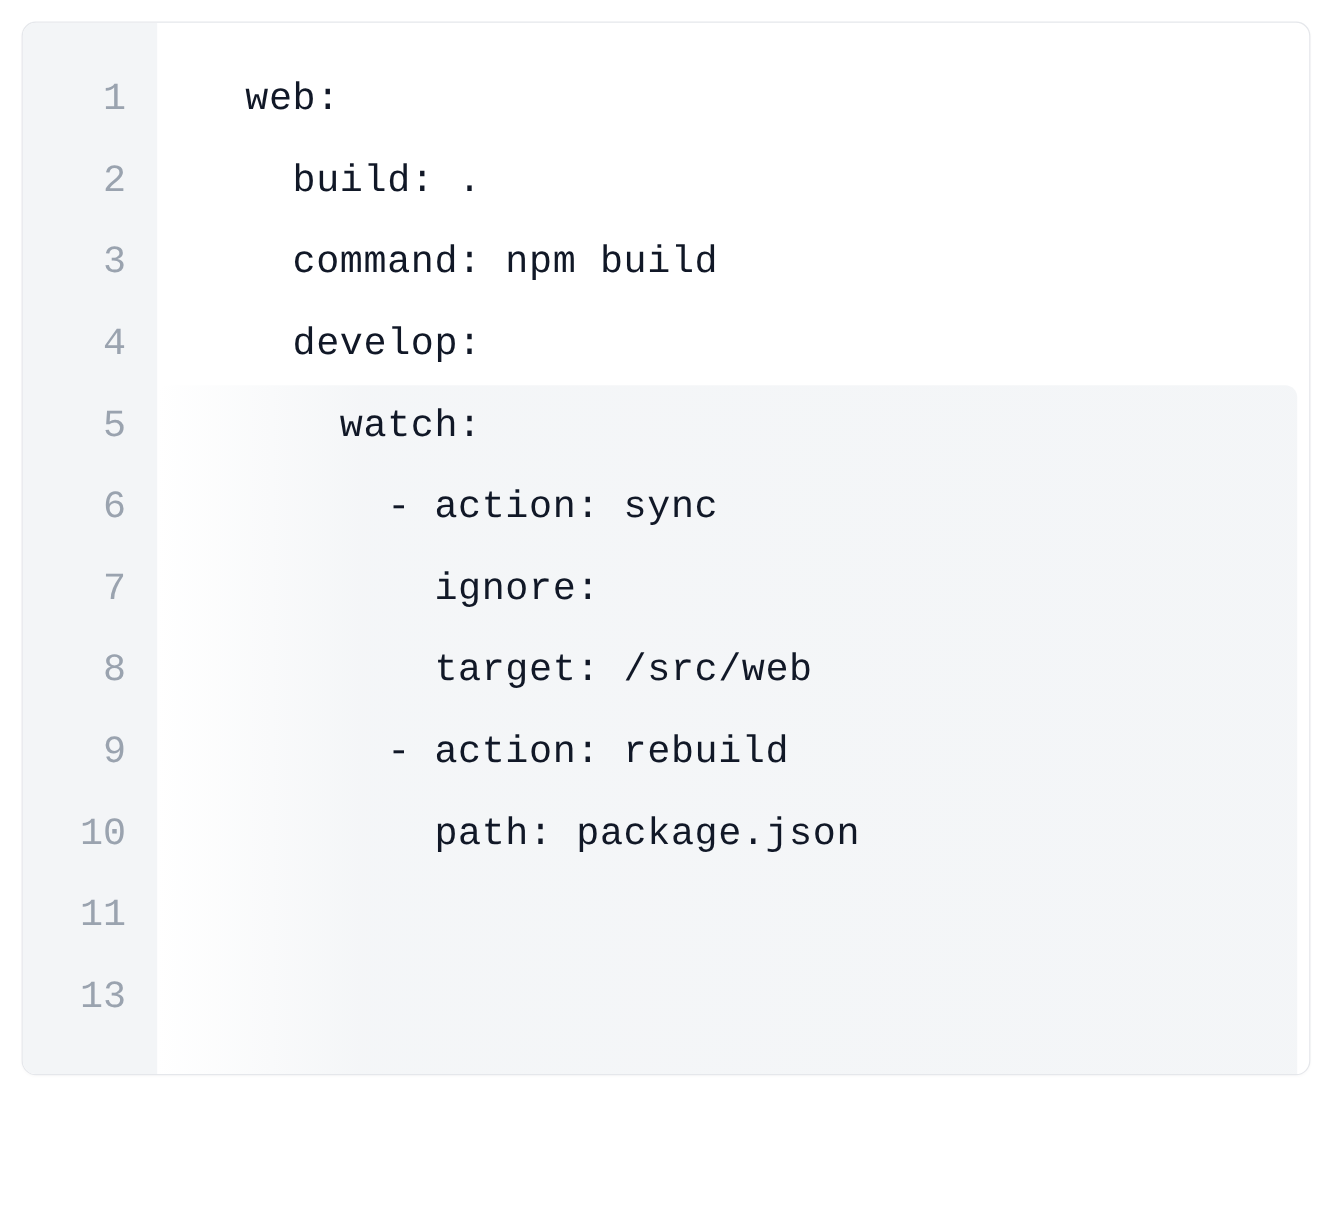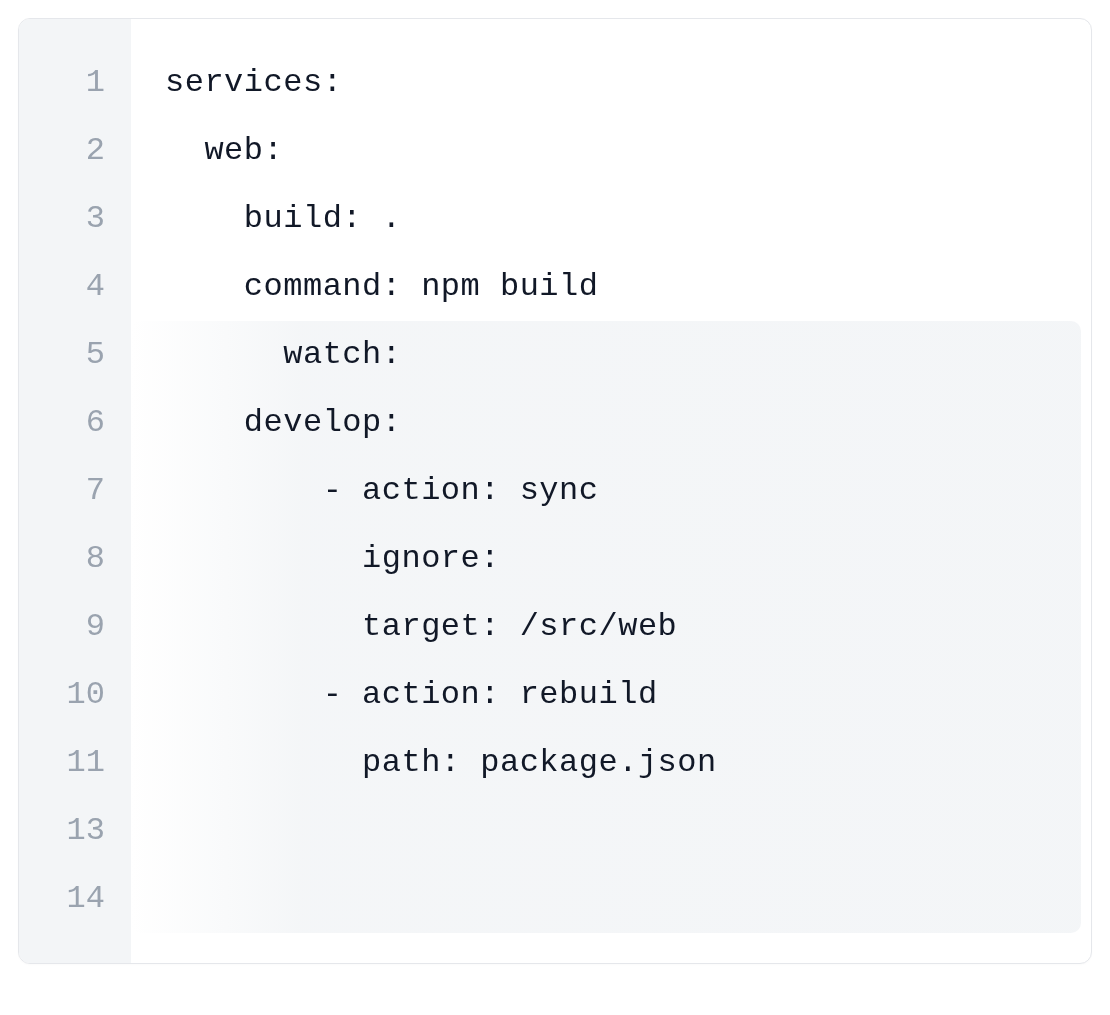--- a/index.html
+++ b/index.html
@@ -76,30 +76,28 @@
     <div class="ln">3</div>
     <div class="ln">4</div>
     <div class="ln">5</div>
     <div class="ln">6</div>
     <div class="ln">7</div>
     <div class="ln">8</div>
     <div class="ln">9</div>
     <div class="ln">10</div>
     <div class="ln">11</div>
     <div class="ln">13</div>
-    <div class="ln">14</div>
   </div>
   <div class="code-area">
     <div class="highlight-block"></div>
-    <div class="code-line"><span>services:</span></div>
     <div class="code-line"><span>  web:</span></div>
     <div class="code-line"><span>    build: .</span></div>
     <div class="code-line"><span>    command: npm build</span></div>
+    <div class="code-line"><span>    develop:</span></div>
     <div class="code-line"><span>      watch:</span></div>
-    <div class="code-line"><span>    develop:</span></div>
     <div class="code-line"><span>        - action: sync</span></div>
     <div class="code-line"><span>          ignore:</span></div>
     <div class="code-line"><span>          target: /src/web</span></div>
     <div class="code-line"><span>        - action: rebuild</span></div>
     <div class="code-line"><span>          path: package.json</span></div>
     <div class="code-line empty"><span></span></div>
   </div>
 </div>
 
 </body></html>

